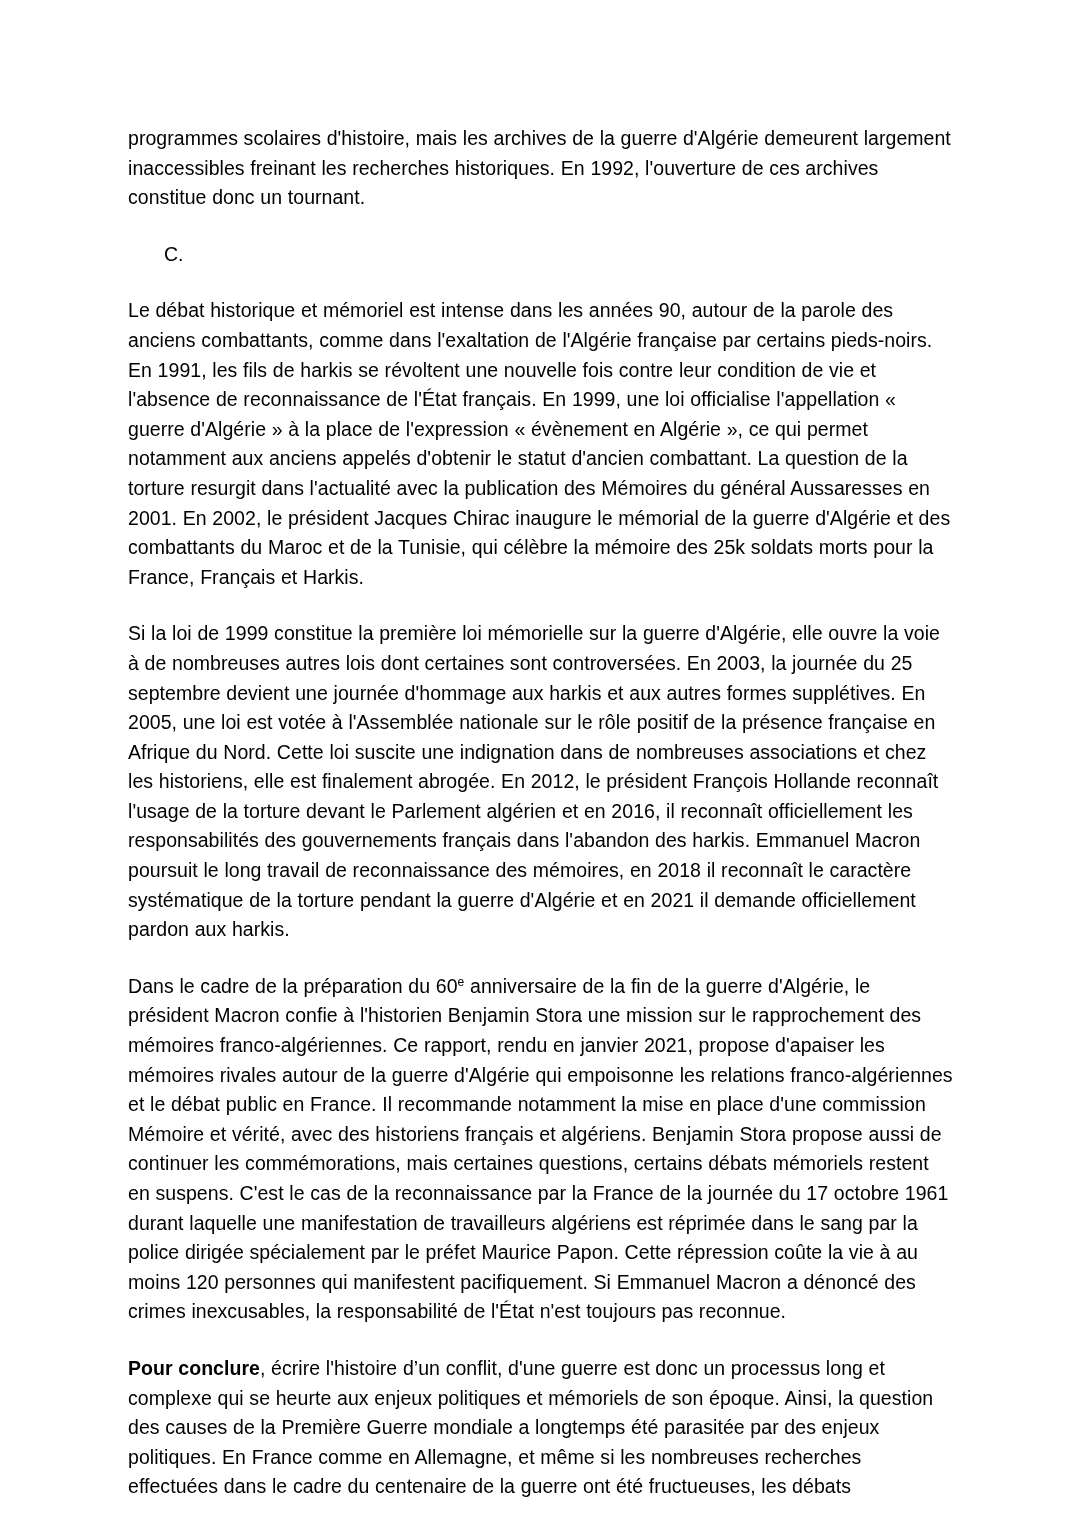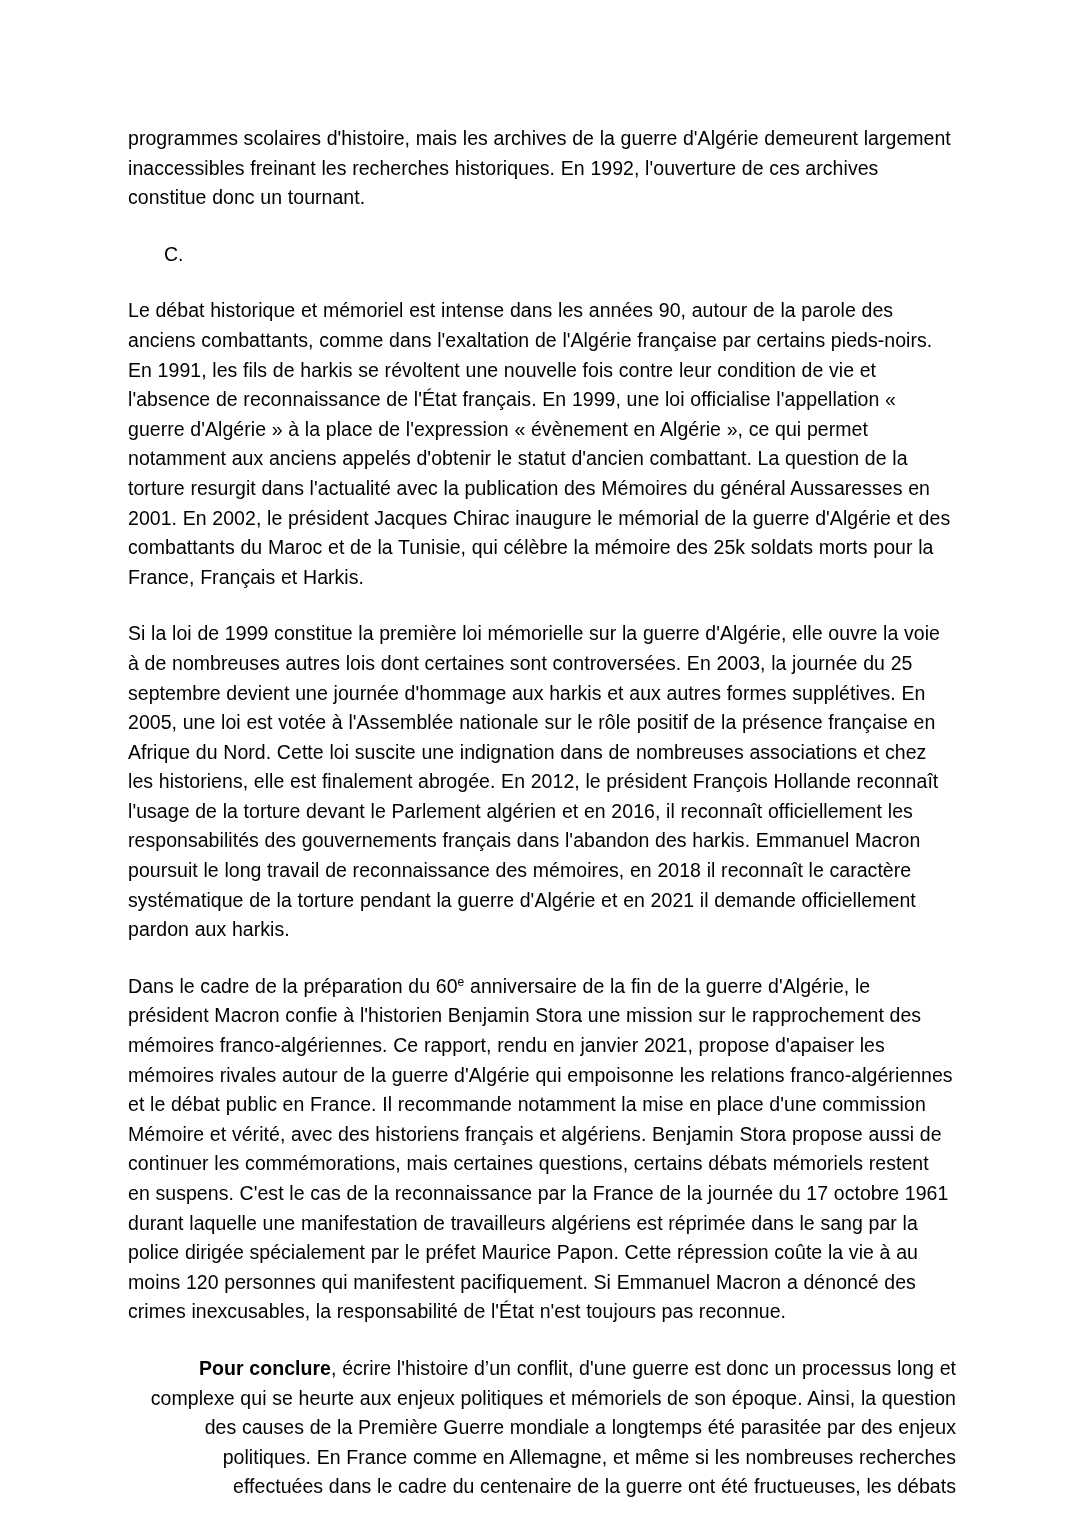--- a/index.html
+++ b/index.html
@@ -31,21 +31,20 @@
     margin: 0 0 27px 0;
     font-size: 19.5px;
     line-height: 29.6px;
     text-align: left;
     color: #000000;
     letter-spacing: 0.05px;
     word-spacing: 0.2px;
   }
   p.para:last-child {
     margin-bottom: 12px;
-    text-align: right;
   }
   .heading-c {
     margin: 0 0 27px 0;
     padding-left: 36px;
     font-size: 19.5px;
     line-height: 29.6px;
     color: #000000;
     display: flex;
     align-items: baseline;
   }

